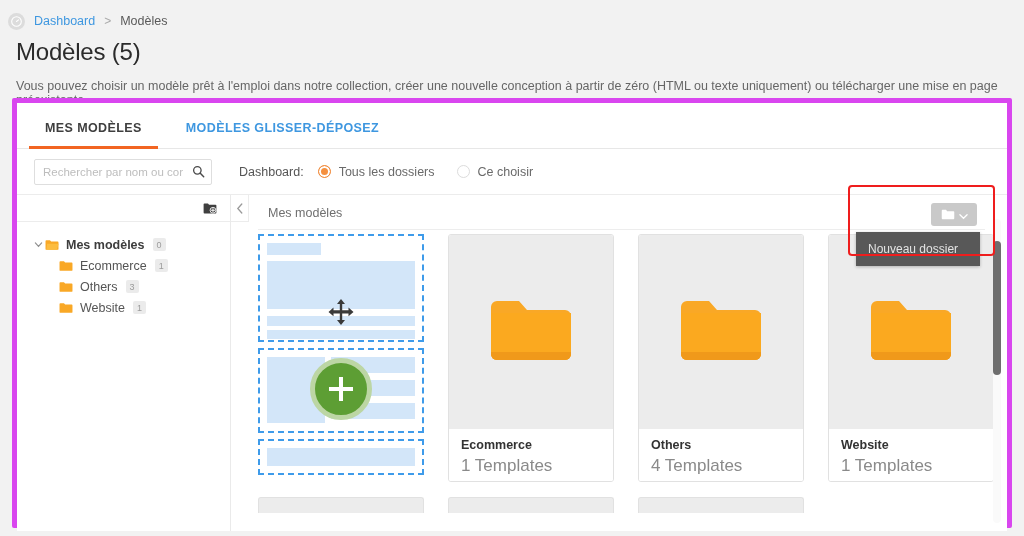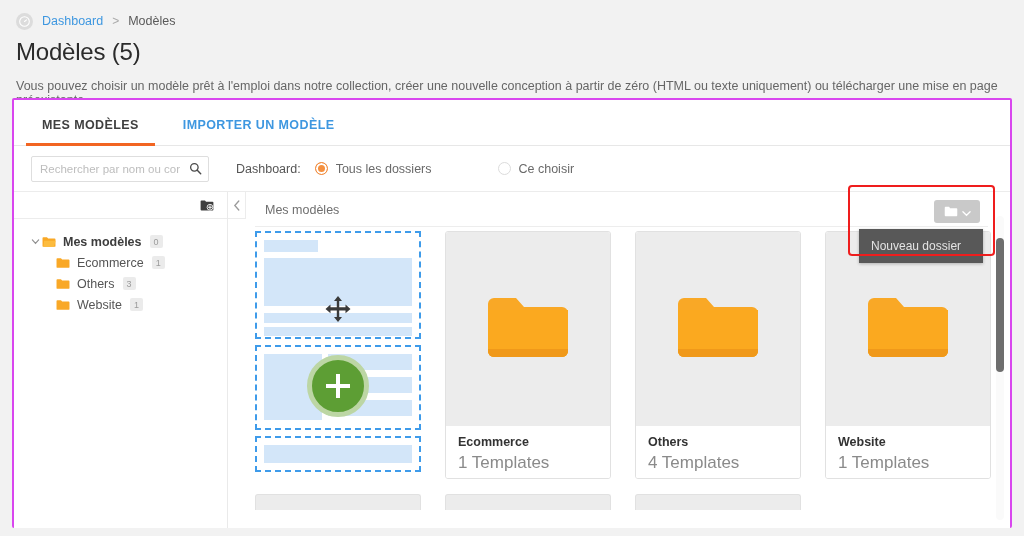--- a/index.html
+++ b/index.html
@@ -8,21 +8,21 @@
     width: 1024px; height: 536px;
     overflow: hidden;
     background: #f2f2f2;
     font-family: "Liberation Sans", sans-serif;
     -webkit-font-smoothing: antialiased;
   }
 
   
   .breadcrumb {
     display: flex; align-items: center;
-    padding: 10px 0 0 16px;
+    padding: 10px 0 0 8px;
     height: 32px;
     font-size: 12.5px;
   }
   .bc-badge {
     width: 17px; height: 17px; border-radius: 50%;
     background: #dcdcdc;
     display: inline-flex; align-items: center; justify-content: center;
     margin-right: 9px;
     flex: 0 0 auto;
   }
@@ -43,21 +43,21 @@
     font-size: 12.5px;
     color: #666;
   }
 
   
   .panel {
     position: absolute;
     left: 12px; top: 98px;
     width: 1000px; height: 430px;
     background: #fff;
-    border: 2px solid #d946ef;
+    border: 5px solid #d946ef;
     border-radius: 2px;
   }
 
   
   .tabs {
     display: flex; align-items: flex-end;
     height: 46px;
     border-bottom: 1px solid #e7e7e7;
     padding-left: 6px;
   }
@@ -109,21 +109,21 @@
     position: absolute; right: 5px; top: 4px;
     width: 16px; height: 16px;
     display: flex; align-items: center; justify-content: center;
     cursor: pointer;
   }
   .search-label {
     margin-left: 27px;
     font-size: 12.5px;
     color: #555;
   }
-  .radio-group { display: flex; align-items: center; margin-left: 14px; gap: 44px; }
+  .radio-group { display: flex; align-items: center; margin-left: 14px; }
   .radio-item { display: flex; align-items: center; margin-right: 22px; cursor: pointer; }
   .radio {
     width: 13px; height: 13px; border-radius: 50%;
     border: 1px solid #dcdcdc;
     background: #fff;
     margin-right: 8px;
     flex: 0 0 auto;
     position: relative;
   }
   .radio.checked {
@@ -373,21 +373,21 @@
   <span class="bc-current">Modèles</span>
 </div>
 
 <div class="page-title">Modèles (5)</div>
 <div class="page-desc">Vous pouvez choisir un modèle prêt à l'emploi dans notre collection, créer une nouvelle conception à partir de zéro (HTML ou texte uniquement) ou télécharger une mise en page préexistante.</div>
 
 <div class="panel">
 
   <div class="tabs">
     <div class="tab active">MES MODÈLES</div>
-    <div class="tab">IMPORTER UN MODÈLE</div>
+    <div class="tab">MODÈLES GLISSER-DÉPOSEZ</div>
   </div>
 
   <div class="searchrow">
     <div class="searchbox">
       <input type="text" placeholder="Rechercher par nom ou contenu" style="">
       <span class="search-icon">
         <svg width="13" height="13" viewBox="0 0 16 16">
           <circle cx="6.6" cy="6.6" r="4.6" fill="none" stroke="#4a4a4a" stroke-width="1.6"></circle>
           <path d="M10.2 10.2 L14.4 14.4" stroke="#4a4a4a" stroke-width="1.8" stroke-linecap="round"></path>
         </svg>

